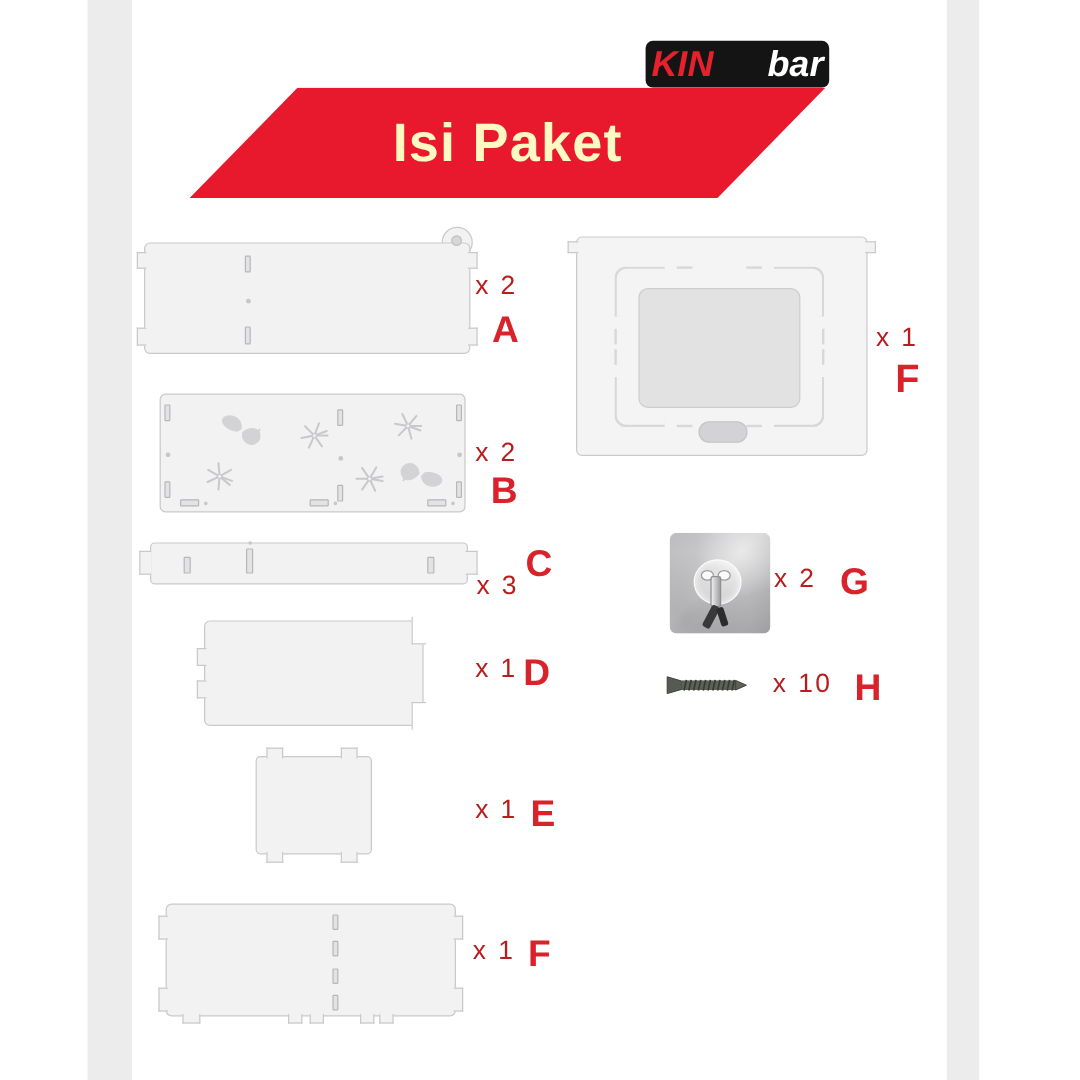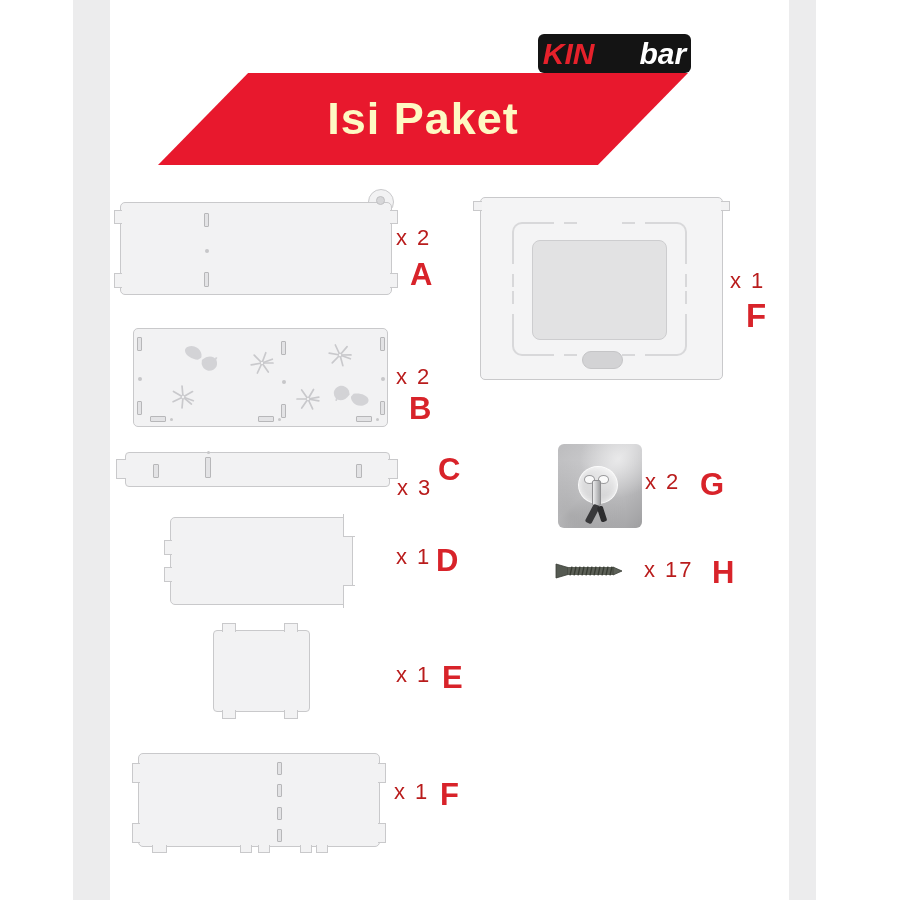--- a/index.html
+++ b/index.html
@@ -213,16 +213,16 @@
       <line x1="33" y1="5.6" x2="31" y2="14.4"></line>
         <line x1="37" y1="5.6" x2="35" y2="14.4"></line>
       <line x1="41" y1="5.6" x2="39" y2="14.4"></line>
         <line x1="45" y1="5.6" x2="43" y2="14.4"></line>
       <line x1="49" y1="5.6" x2="47" y2="14.4"></line>
         <line x1="53" y1="5.6" x2="51" y2="14.4"></line>
       <line x1="57" y1="5.6" x2="55" y2="14.4"></line>
     </g>
     <polygon points="58,6 67,10 58,14" fill="#5d6158" stroke="#3a3e36" stroke-width="0.8"></polygon>
   </svg>
-  <div class="qty" style="left:644px;top:559px;">x 17</div>
+  <div class="qty" style="left:644px;top:559px;">x 10</div>
   <div class="letter" style="left:712px;top:557px;">H</div>
 
 </div>
 
 </body></html>

